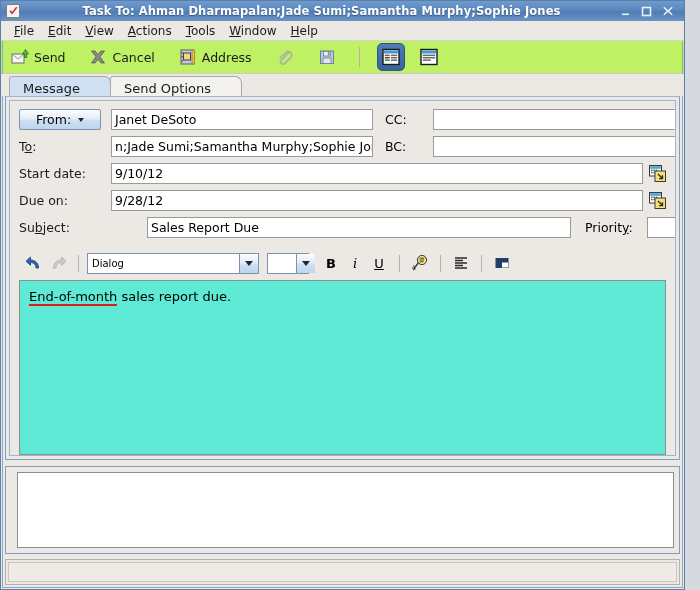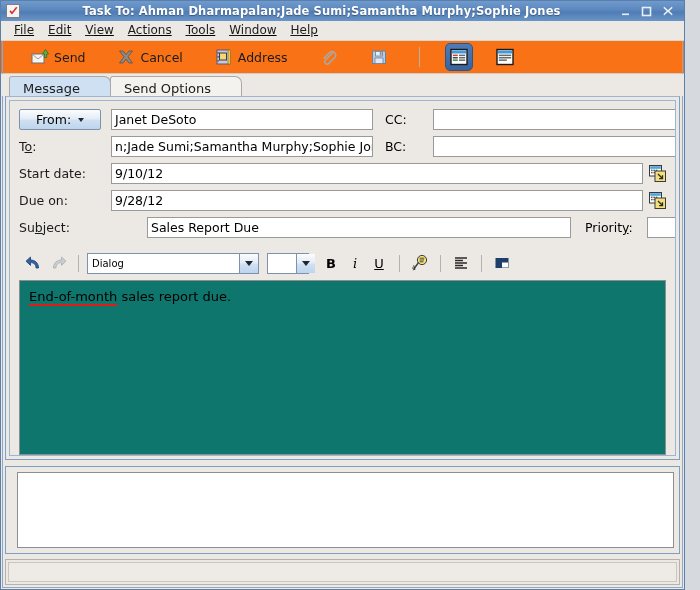--- a/index.html
+++ b/index.html
@@ -59,40 +59,40 @@
     width: 13px; height: 13px;
     display: flex; align-items: center; justify-content: center;
     color: #e8eef7;
   }
   .win-btn svg { display: block; }
 
   
   .menubar {
     flex: 0 0 20px; height: 20px;
     background: #ece9e4;
-    display: flex; align-items: flex-start;
+    display: flex; align-items: center;
     padding-left: 6px;
     border-bottom: 1px solid #d8d4ce;
-    position: relative; z-index: 2; text-decoration: underline;
+    position: relative; z-index: 2;
   }
   .menu-item {
     padding: 2px 7px;
     font-size: 12px;
     color: #1b1b1b;
     cursor: default;
   }
   .menu-item u { text-decoration: underline; }
 
   
   .toolbar {
     flex: 0 0 33px; height: 33px;
-    background: #f97316;
-    display: flex; align-items: center;
-    padding-left: 22px;
-    gap: 16px;
+    background: #bef264;
+    display: flex; align-items: center;
+    padding-left: 2px;
+    gap: 8px;
     border-bottom: 1px solid #cfcac3;
   }
   .tb-btn {
     height: 26px;
     display: flex; align-items: center;
     gap: 5px;
     padding: 0 7px;
     cursor: default;
     border: 1px solid transparent;
     border-radius: 2px;
@@ -257,21 +257,21 @@
   .combo-font { width: 172px; flex: 0 0 172px; }
   .combo-size { width: 42px; flex: 0 0 42px; margin-left: 8px; gap: 24px; }
 
   .fmt-txt { font-size: 13px; width: 22px; text-align: center; }
 
   
   .bodywrap {
     margin: 2px 9px 0 9px;
     flex: 1 1 auto;
     border: 1px solid #8e8e8e;
-    background: #0f766e;
+    background: #5eead4;
     padding: 7px 9px;
     overflow: hidden;
     min-height: 0;
   }
   .bodytext { font-size: 13px; line-height: 1.35; }
   .misspell {
     border-bottom: 2px solid #e01b1b;
     padding-bottom: 0px;
   }
 

